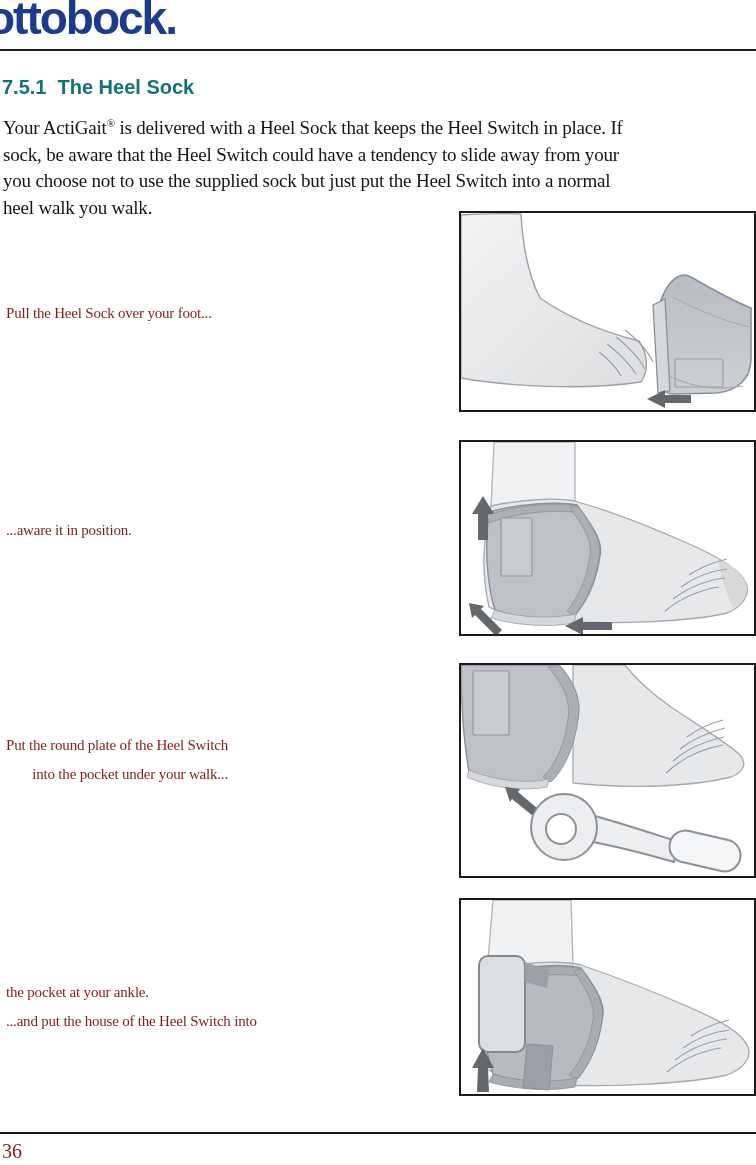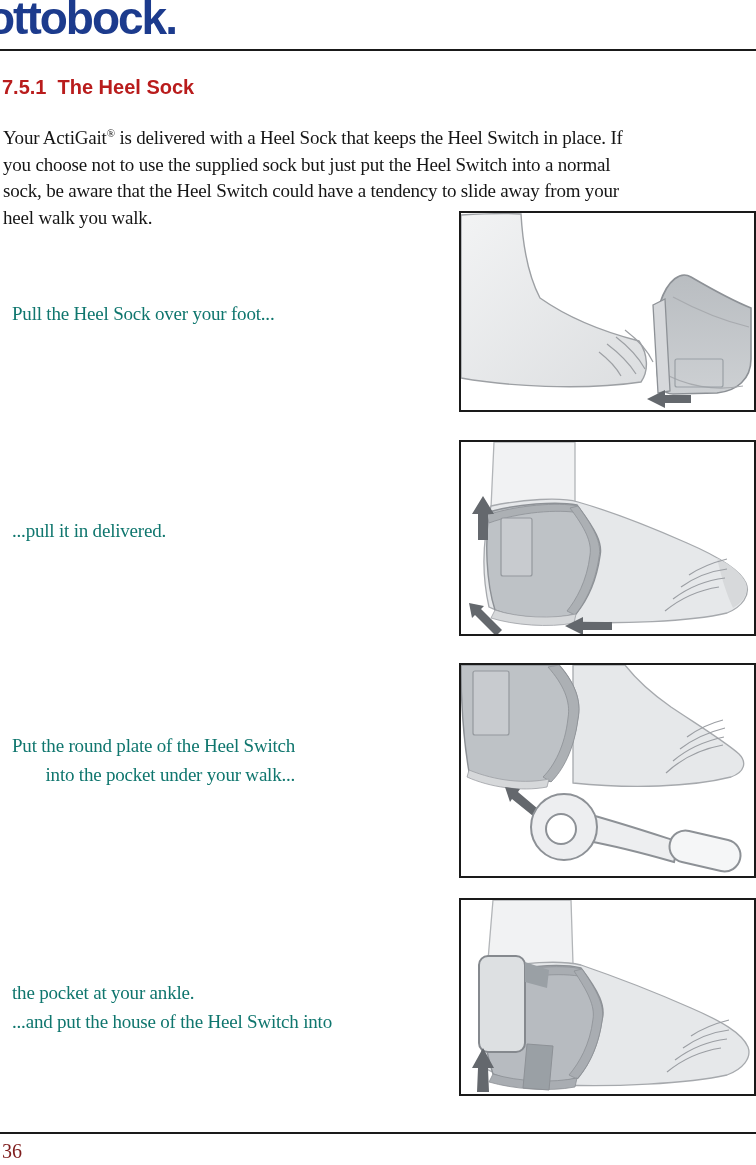--- a/index.html
+++ b/index.html
@@ -25,41 +25,41 @@
     position:absolute;left:0;width:756px;height:2px;background:#1a1a1a;
   }
   .rule.header{top:49px;}
   .rule.footer{top:1132px;}
   
   .section-heading{
     position:absolute;left:2px;top:76px;margin:0;
     font-family:"Liberation Sans", sans-serif;
     font-weight:bold;
     font-size:20px;
-    color:#b91c1c;
+    color:#0f766e;
     white-space:nowrap;
   }
   .section-heading .num{margin-right:11px;}
   
   .intro{
-    position:absolute;left:3px;top:106px;
+    position:absolute;left:3px;top:96px;
     font-size:19px;
     line-height:26.5px;
     letter-spacing:-0.2px;
     color:#151515;
   }
   .intro .line{display:block;white-space:nowrap;}
   .intro sup{font-size:11px;line-height:0;}
   
   .caption{
-    position:absolute;left:12px;
-    font-size:19px;
+    position:absolute;left:6px;
+    font-size:15px;
     line-height:29px;
     letter-spacing:-0.2px;
-    color:#0f766e;
+    color:#7f1d1d;
   }
   .caption .line{display:block;white-space:nowrap;}
   .cap-1{top:299px;}
   .cap-2{top:516px;}
   .cap-3{top:731px;text-align:right;}
   .cap-4{top:978px;}
   
   .figure{
     position:absolute;left:459px;width:297px;
     margin:0;box-sizing:border-box;
@@ -84,22 +84,22 @@
 
   <div class="logo">ottobock.</div>
   <div class="rule header"></div>
 
   <h1 class="section-heading">
     <span class="num">7.5.1</span><span>The Heel Sock</span>
   </h1>
 
   <p class="intro">
     <span class="line"><span>Your ActiGait</span><sup>®</sup><span> is delivered with a Heel Sock that keeps the Heel Switch in place. If</span></span>
+    <span class="line">sock, be aware that the Heel Switch could have a tendency to slide away from your</span>
     <span class="line">you choose not to use the supplied sock but just put the Heel Switch into a normal</span>
-    <span class="line">sock, be aware that the Heel Switch could have a tendency to slide away from your</span>
     <span class="line">heel walk you walk.</span>
   </p>
 
   <div class="caption cap-1">
     <span class="line">Pull the Heel Sock over your foot...</span>
   </div>
   <figure class="figure fig-1">
     <svg viewBox="0 0 293 197" preserveAspectRatio="none">
       <defs>
         <linearGradient id="g1" x1="0" y1="0" x2="1" y2="1">
@@ -125,21 +125,21 @@
       <path d="M212,84 C238,98 263,108 288,114" fill="none" stroke="#a8abaf" stroke-width="1.2"></path>
       <path d="M199,158 C225,174 255,178 282,173" fill="none" stroke="#a8abaf" stroke-width="1.2"></path>
       <path d="M192,92 L204,86 L209,178 L197,180 Z" fill="#d6d8db" stroke="#8d9196" stroke-width="1.3"></path>
       <rect x="214" y="146" width="48" height="28" rx="2" fill="none" stroke="#9aa0a5" stroke-width="1.2"></rect>
 
       <polygon points="186,186 204,177 204,182 230,182 230,190 204,190 204,195" fill="#64686d"></polygon>
     </svg>
   </figure>
 
   <div class="caption cap-2">
-    <span class="line">...pull it in delivered.</span>
+    <span class="line">...aware it in position.</span>
   </div>
   <figure class="figure fig-2">
     <svg viewBox="0 0 293 192" preserveAspectRatio="none">
       <path d="M33,0 L114,0 L114,60 C86,58 58,61 30,66 Z" fill="#f1f2f3" stroke="#b2b5b8" stroke-width="1.3"></path>
       <path d="M30,64 C62,57 100,55 117,60 C152,70 192,86 226,101 C256,114 279,127 285,141 C290,153 281,165 266,171 C228,180 158,182 108,180 C68,178 40,171 28,165 C20,130 22,96 30,64 Z" fill="#e6e8ea" stroke="#a6a9ad" stroke-width="1.3"></path>
       <path d="M256,116 C270,123 281,132 285,141 C288,150 283,160 272,166 C265,151 260,134 256,116 Z" fill="#d7d9db"></path>
       <g fill="none" stroke="#9b9ea3" stroke-width="1.2">
         <path d="M204,169 C220,156 238,148 258,145"></path>
         <path d="M212,157 C228,145 246,138 264,136"></path>
         <path d="M220,145 C234,135 250,129 266,127"></path>

